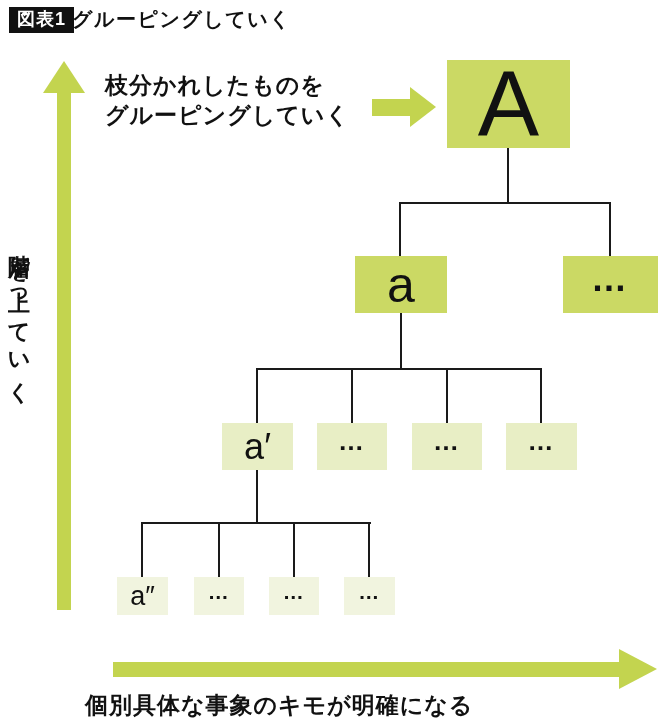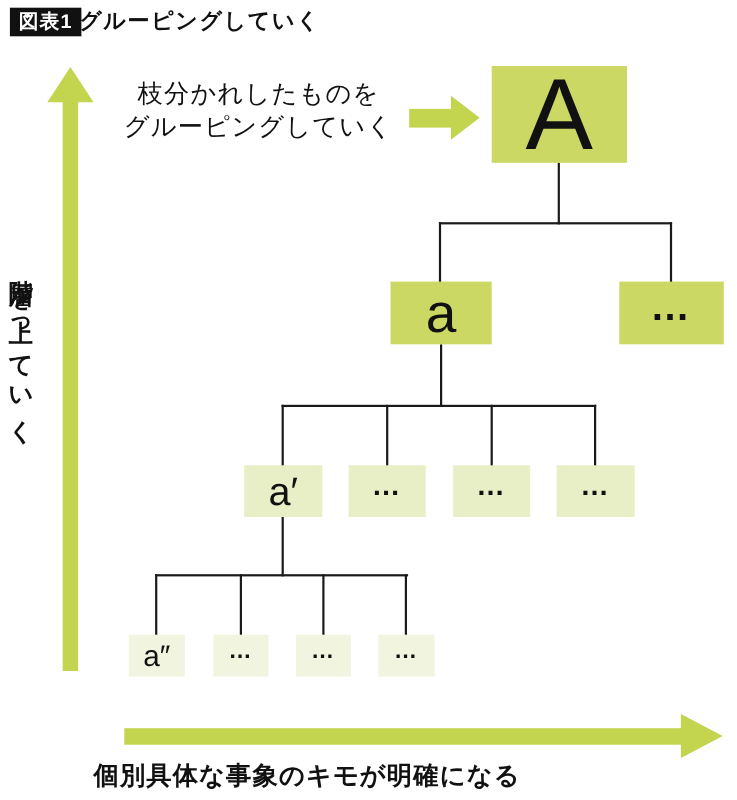--- a/index.html
+++ b/index.html
@@ -22,22 +22,22 @@
          border-top:20px solid transparent;border-bottom:20px solid transparent;
          border-left:38px solid var(--accent-green);}
   .ashaft{position:absolute;left:372px;top:99px;width:40px;height:17px;background:var(--accent-green);}
   .ahead{position:absolute;left:410px;top:87px;width:0;height:0;
          border-top:20px solid transparent;border-bottom:20px solid transparent;
          border-left:26px solid var(--accent-green);}
 
   
   .v-label{position:absolute;left:8px;top:237px;writing-mode:vertical-rl;
            font-size:22px;font-weight:600;color:#111;letter-spacing:4px;line-height:1;}
-  .annotation{position:absolute;left:105px;top:70px;width:260px;text-align:center;
-              font-size:23px;font-weight:400;color:#111;line-height:30px;letter-spacing:1px;}
+  .annotation{position:absolute;left:105px;top:70px;width:260px;text-align:left;
+              font-size:23px;font-weight:700;color:#111;line-height:30px;letter-spacing:1px;}
   .h-label{position:absolute;left:85px;top:690px;width:560px;
            font-size:23px;font-weight:600;color:#111;letter-spacing:1px;}
 
   
   .cl{position:absolute;background:var(--line);}
 
   
   .node{position:absolute;display:flex;align-items:center;justify-content:center;color:#111;}
   .lv12{background:var(--box-level1-2);}
   .lv3{background:var(--box-level3);}

